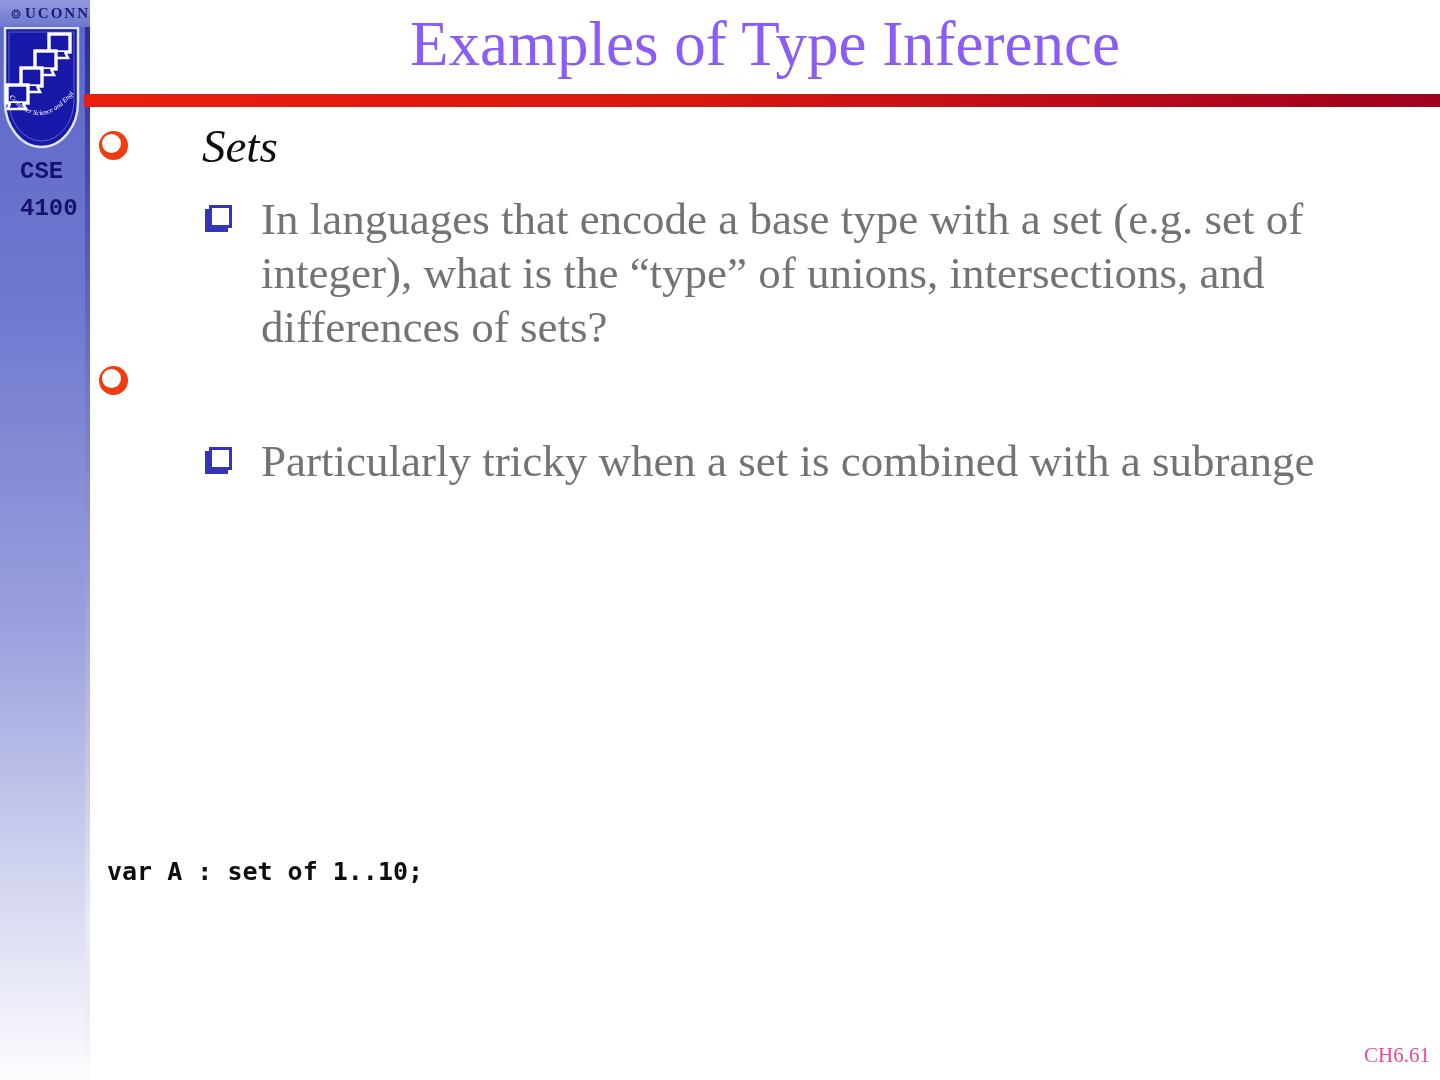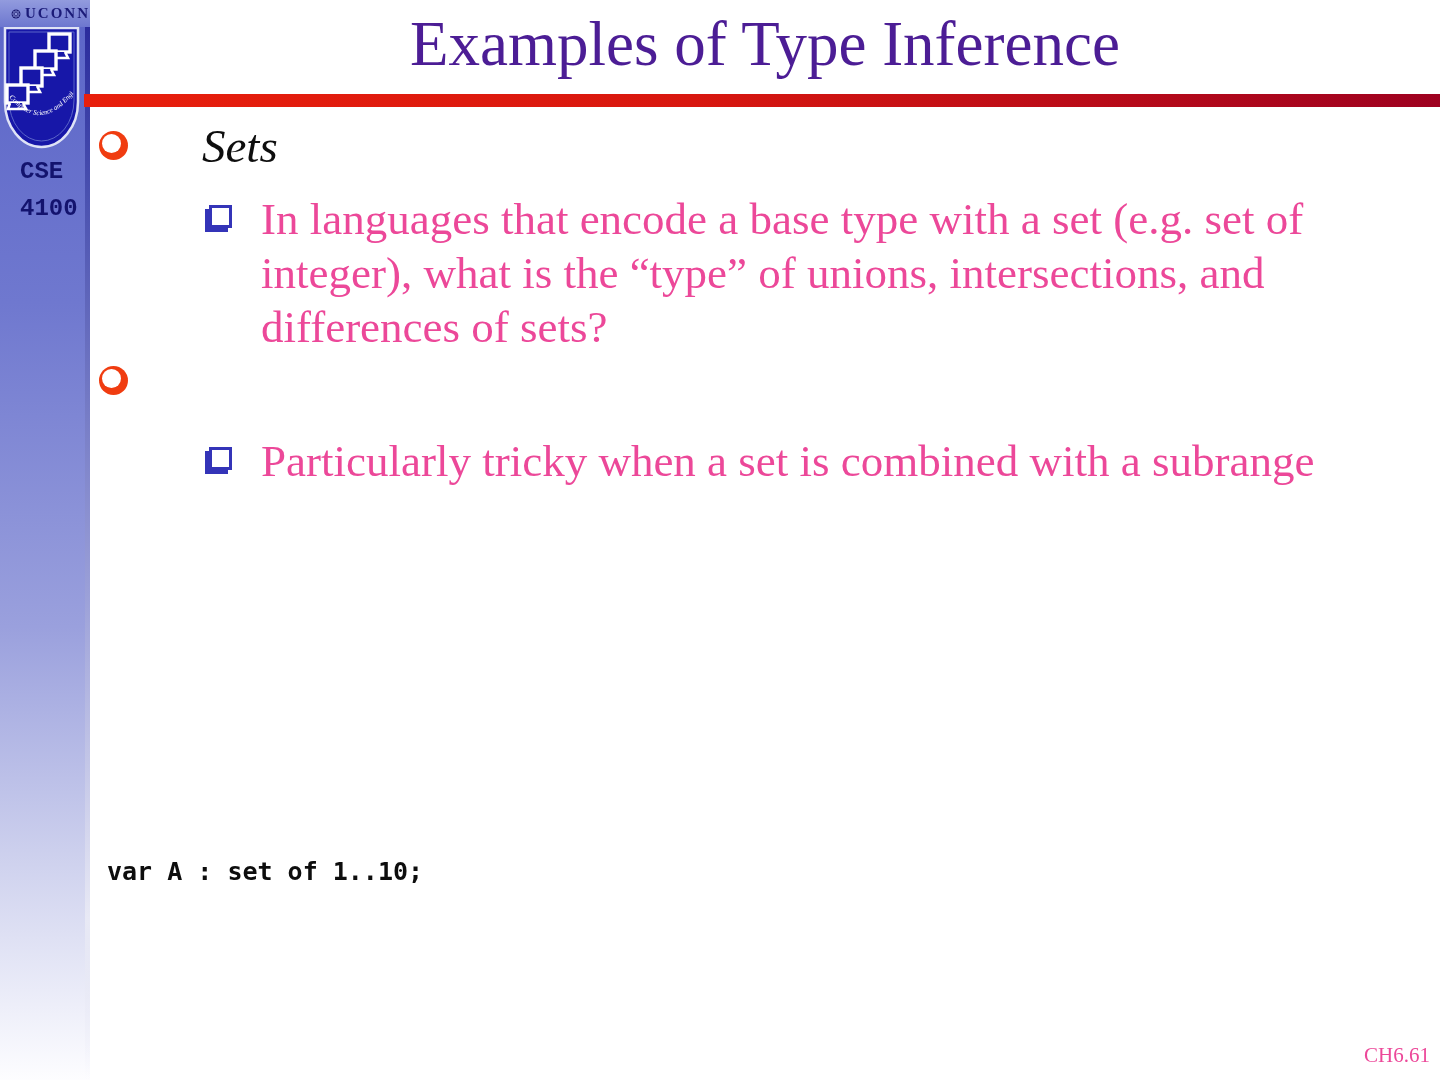--- a/index.html
+++ b/index.html
@@ -27,31 +27,31 @@
   }
   .emblem{position:absolute;left:3px;top:27px;}
   .course{
     position:absolute;left:20px;top:153px;
     font-family:Liberation Mono, monospace;font-weight:bold;font-size:24px;
     color:#13136e;line-height:37px;
   }
   
   .title{
     position:absolute;left:90px;right:0;top:8px;text-align:center;
-    font-size:63px;color:#4c1d95;letter-spacing:0px;
+    font-size:63px;color:#8b5cf6;letter-spacing:0px;
   }
   .rule{
     position:absolute;left:84px;right:0;top:94px;height:13px;
     background:linear-gradient(90deg,#e81f0c 0%,#d8170f 45%,#9e0120 100%);
   }
   
   .row{position:absolute;display:flex;align-items:flex-start;}
   .l1-text{font-size:47px;color:#0e0e0e;line-height:1.1;}
   .italic{font-style:italic;}
-  .l2-text{font-size:45px;color:#ec4899;line-height:54px;}
+  .l2-text{font-size:45px;color:#737373;line-height:54px;}
   .w1{max-width:1180px;}
   .w2{max-width:1100px;}
   .w3{max-width:1080px;}
   
   .ring{
     position:relative;flex:0 0 auto;width:29px;height:29px;border-radius:50%;
     background:#f03c10;margin-top:10px;
   }
   .ring::before{
     content:"";position:absolute;left:3px;top:3px;width:19px;height:19px;

